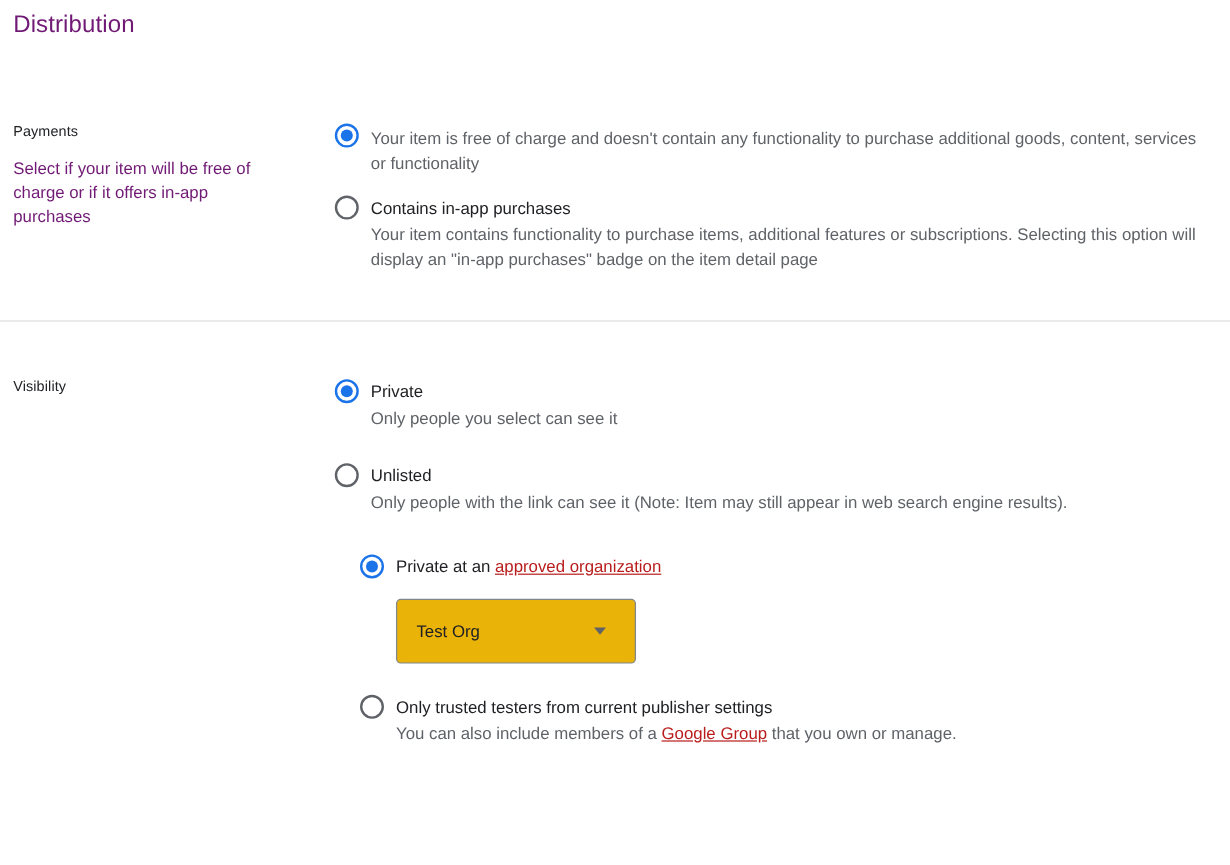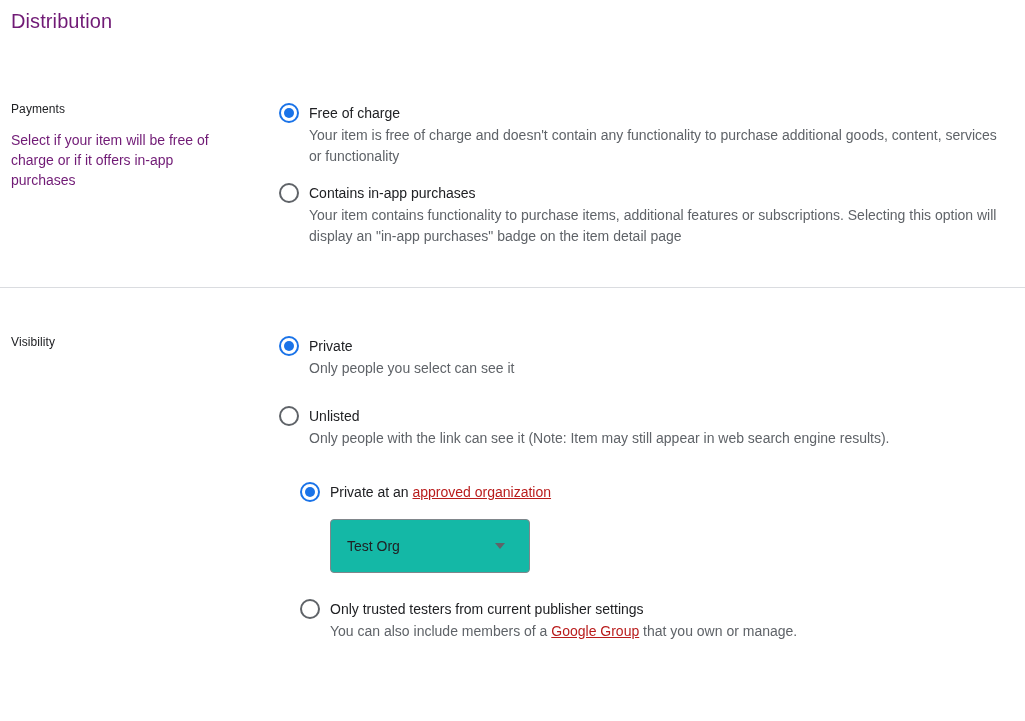--- a/index.html
+++ b/index.html
@@ -106,21 +106,21 @@
     margin: 17px 0 0 30px;
     width: 200px;
     height: 54px;
     border: 1px solid #80868b;
     border-radius: 4px;
     display: flex;
     align-items: center;
     justify-content: space-between;
     padding: 0 24px 0 16px;
     cursor: pointer;
-    background: #14b8a6;
+    background: #eab308;
   }
   .select-value {
     font-size: 14px;
     color: #202124;
   }
   .dropdown-arrow {
     width: 0;
     height: 0;
     border-left: 5px solid transparent;
     border-right: 5px solid transparent;
@@ -138,21 +138,20 @@
   <section class="settings-row payments">
     <div class="left-col">
       <h2 class="row-heading">Payments</h2>
       <p class="row-hint">Select if your item will be free of charge or if it offers in-app purchases</p>
     </div>
     <div class="right-col">
 
       <div class="radio-item">
         <span class="radio selected"></span>
         <div class="radio-text">
-          <div class="radio-label">Free of charge</div>
           <div class="radio-desc">Your item is free of charge and doesn't contain any functionality to purchase additional goods, content, services or functionality</div>
         </div>
       </div>
 
       <div class="radio-item">
         <span class="radio"></span>
         <div class="radio-text">
           <div class="radio-label">Contains in-app purchases</div>
           <div class="radio-desc">Your item contains functionality to purchase items, additional features or subscriptions. Selecting this option will display an "in-app purchases" badge on the item detail page</div>
         </div>

